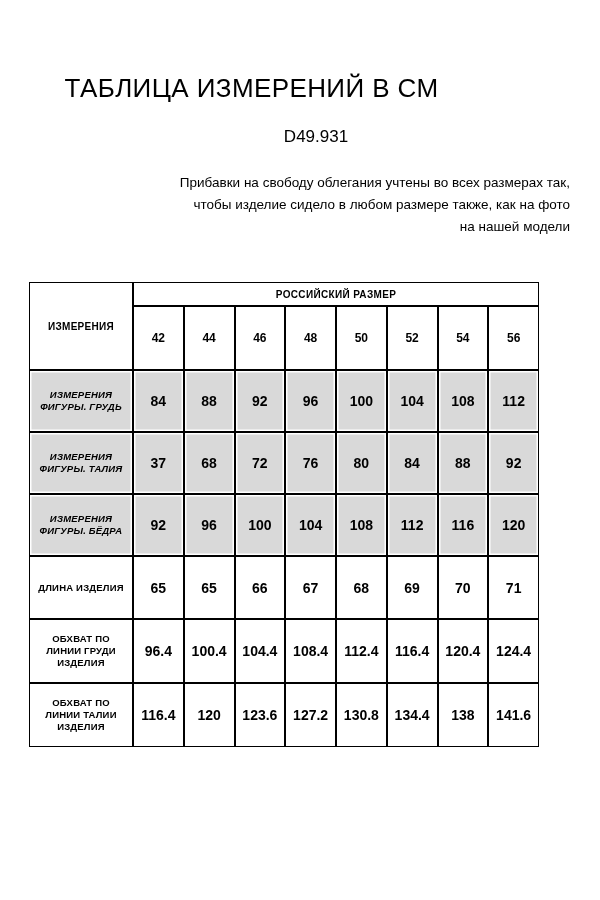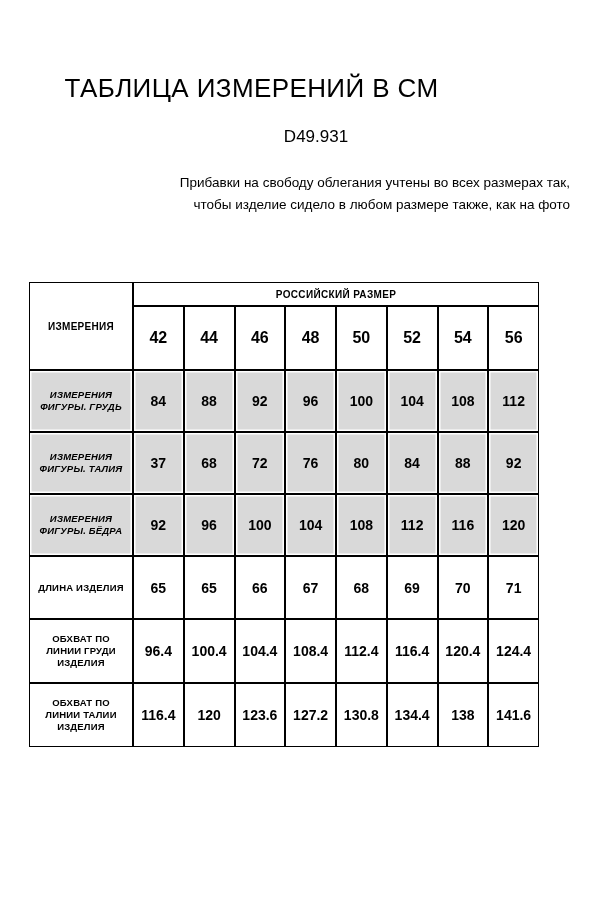--- a/index.html
+++ b/index.html
@@ -102,21 +102,21 @@
 
   .hdr-label {
     height: 85px;
     font-size: 10px;
     font-weight: 400;
     letter-spacing: 0.3px;
   }
 
   .hdr-size {
     height: 62px;
-    font-size: 16px;
+    font-size: 12px;
     font-weight: 700;
   }
 
   
   .row-label {
     font-size: 9.5px;
     line-height: 12px;
     letter-spacing: 0.2px;
     padding: 2px 4px;
   }
@@ -149,20 +149,21 @@
 
 <div class="page">
 
   <div class="title">ТАБЛИЦА ИЗМЕРЕНИЙ В СМ</div>
 
   <div class="product-code">D49.931</div>
 
   <div class="subtitle">
     <span class="ln">Прибавки на свободу облегания учтены во всех размерах так,</span>
     <span class="ln">чтобы изделие сидело в любом размере также, как на фото</span>
+    <span class="ln">на нашей модели</span>
   </div>
 
   <div class="table-wrap">
     <table class="size-table">
       <colgroup>
         <col class="c-label">
         <col class="c-size">
           <col class="c-size">
           <col class="c-size">
           <col class="c-size">

